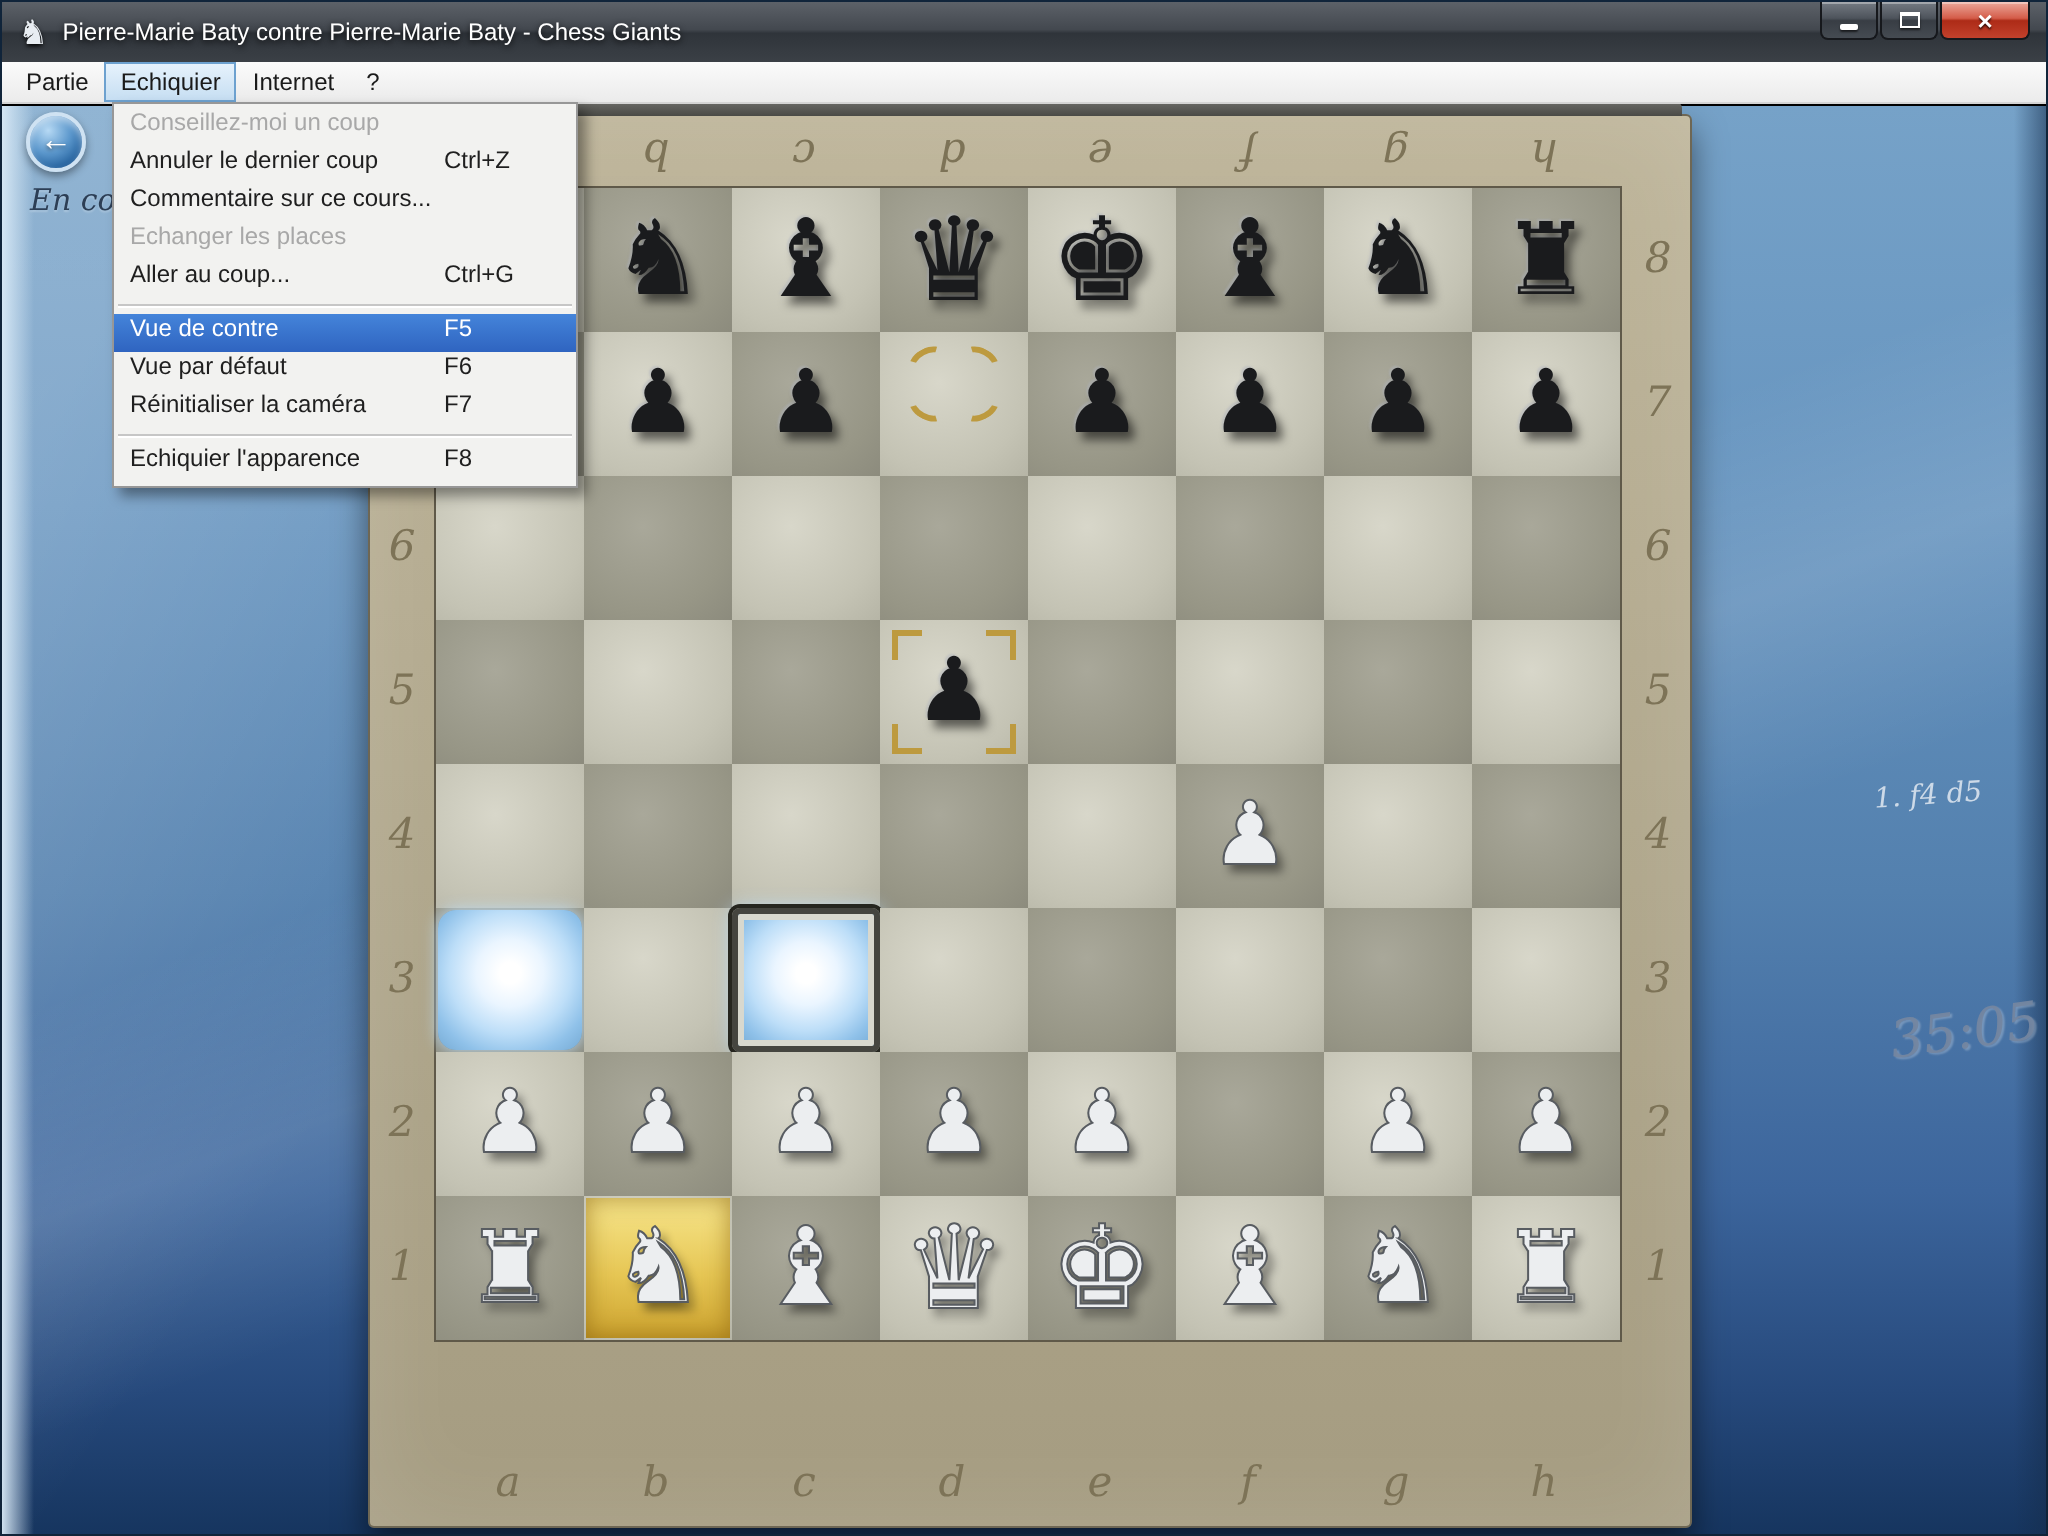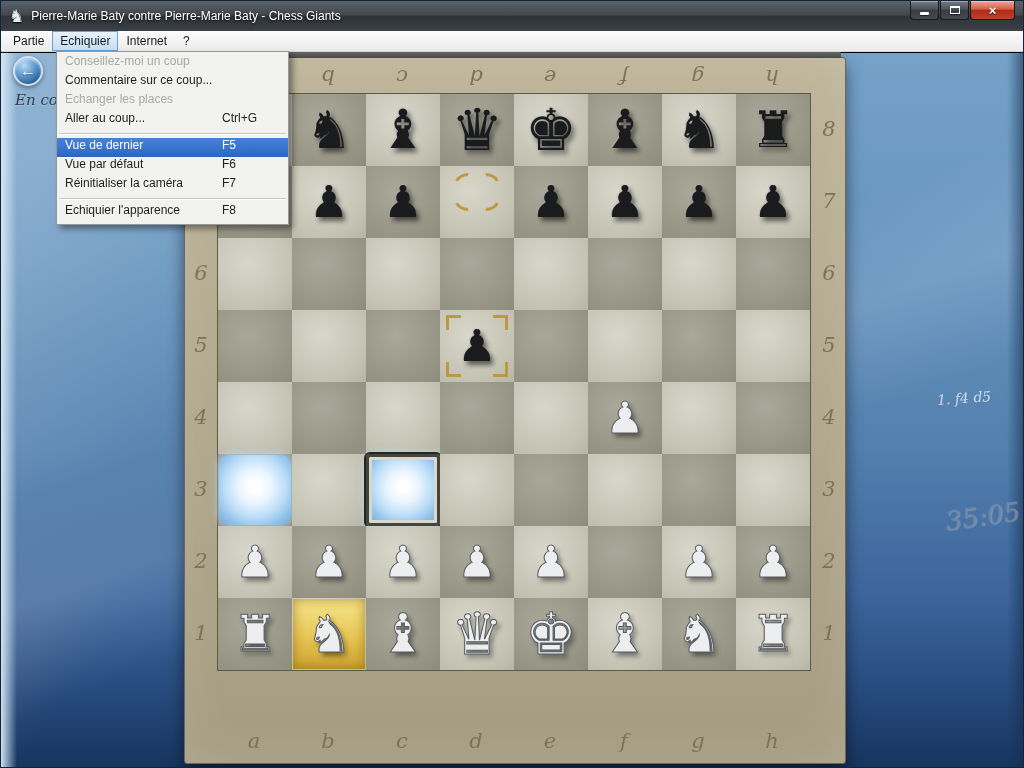--- a/index.html
+++ b/index.html
@@ -320,34 +320,38 @@
     <div class="move-list">1. f4  d5</div>
     <div class="clock">35:05</div>
   </div>
 
   <div class="context-menu">
       <div class="menu-row disabled">
         <span class="label">Conseillez-moi un coup</span>
         <span class="shortcut"></span>
       </div>
       <div class="menu-row normal">
-        <span class="label">Commentaire sur ce coup...</span>
+        <span class="label">Annuler le dernier coup</span>
+        <span class="shortcut">Ctrl+Z</span>
+      </div>
+      <div class="menu-row normal">
+        <span class="label">Commentaire sur ce cours...</span>
         <span class="shortcut"></span>
       </div>
       <div class="menu-row disabled">
         <span class="label">Echanger les places</span>
         <span class="shortcut"></span>
       </div>
       <div class="menu-row normal">
         <span class="label">Aller au coup...</span>
         <span class="shortcut">Ctrl+G</span>
       </div>
       <div class="menu-sep"></div>
       <div class="menu-row highlighted">
-        <span class="label">Vue de dernier</span>
+        <span class="label">Vue de contre</span>
         <span class="shortcut">F5</span>
       </div>
       <div class="menu-row normal">
         <span class="label">Vue par défaut</span>
         <span class="shortcut">F6</span>
       </div>
       <div class="menu-row normal">
         <span class="label">Réinitialiser la caméra</span>
         <span class="shortcut">F7</span>
       </div>

